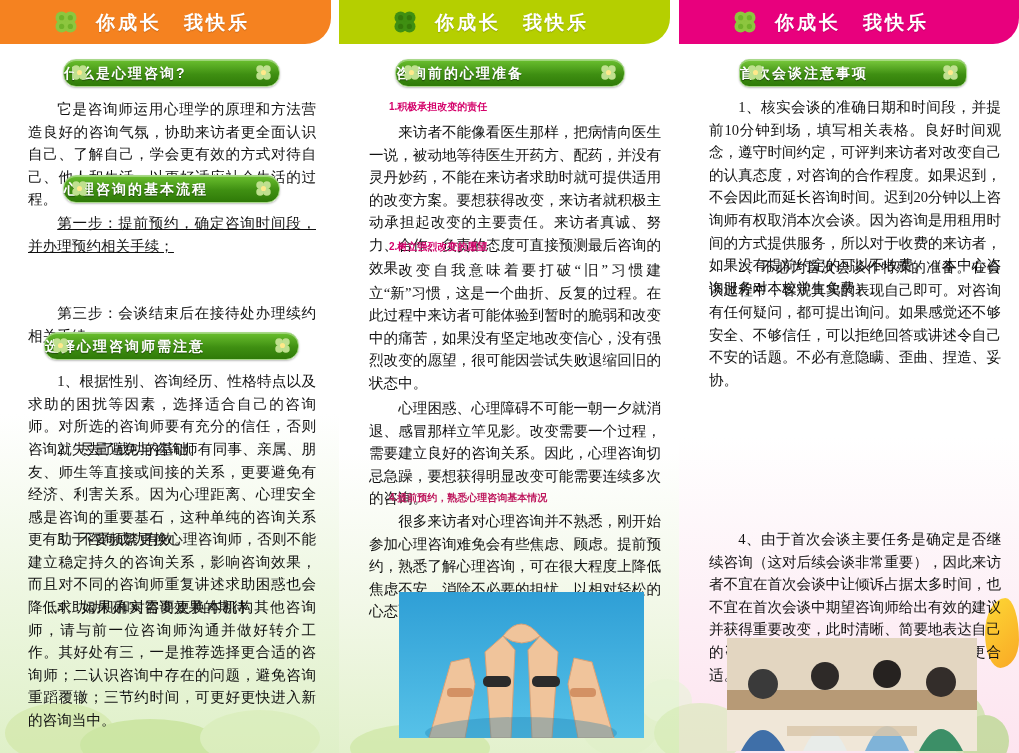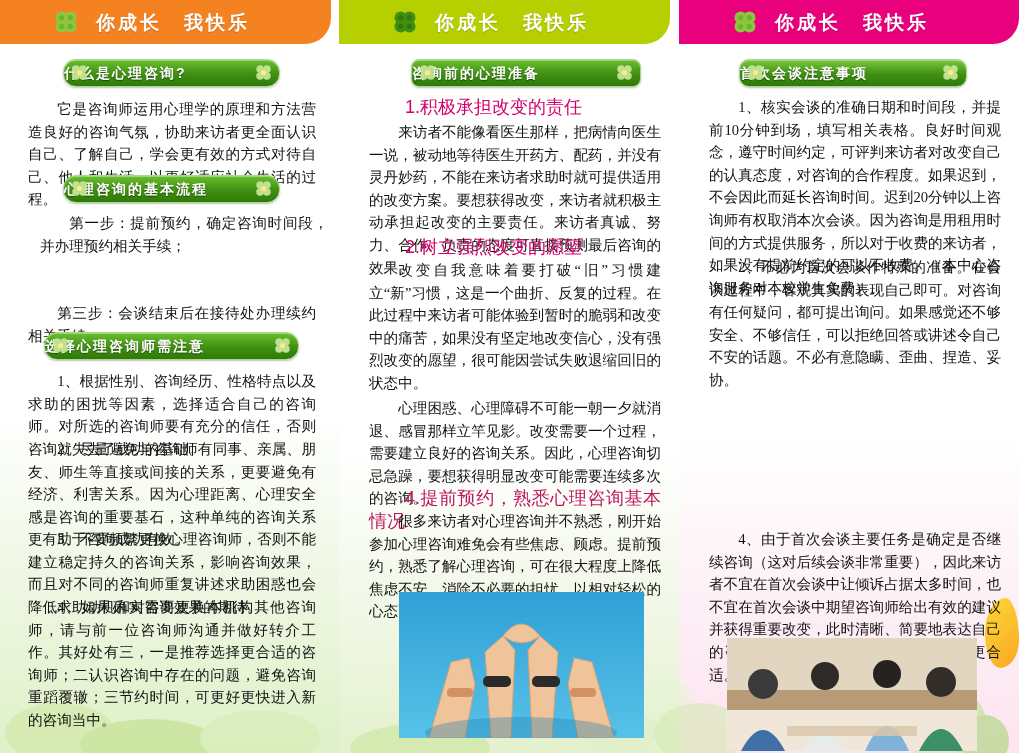--- a/index.html
+++ b/index.html
@@ -57,21 +57,21 @@
 
   
   .txt{
     position:absolute;
     font-size:14.6px;line-height:22.6px;
     color:#111;text-align:justify;
     font-family:"Liberation Serif", serif;
   }
   .txt p{margin:0 0 0 0;text-indent:2em;}
   .sub{
-    font-size:18px;line-height:22.6px;font-weight:normal;color:#d4006a;
+    font-size:10px;line-height:22.6px;font-weight:bold;color:#d4006a;
     font-family:"Liberation Sans", sans-serif;
     margin:0;text-indent:0;
   }
   .sub.blue{color:#1b4fa0;}
   .sub.orange{color:#be185d;}
 
   
   .photo{position:absolute;overflow:hidden;}
   .photo.hands{left:399px;top:592px;width:245px;height:146px;background:#2aa3d8;}
   .photo.group{left:727px;top:638px;width:250px;height:113px;background:#8d6a4c;}
@@ -198,21 +198,21 @@
     <svg class="deco r" viewBox="0 0 20 20">
         <circle cx="6" cy="6" r="4.5" fill="#bfe08f"></circle>
         <circle cx="14" cy="6" r="4.5" fill="#bfe08f"></circle>
         <circle cx="6" cy="14" r="4.5" fill="#bfe08f"></circle>
         <circle cx="14" cy="14" r="4.5" fill="#bfe08f"></circle>
         <circle cx="10" cy="10" r="3" fill="#ffe98a"></circle>
       </svg>
     <span>心理咨询的基本流程</span>
   </div>
 
-  <div class="txt" style="left:40px;top:212px;width:288px;">
+  <div class="txt" style="left:28px;top:212px;width:288px;text-decoration:underline;">
     <p>第一步：提前预约，确定咨询时间段，并办理预约相关手续；</p>
   </div>
   <div class="txt" style="left:28px;top:302px;width:288px;">
     <p>第三步：会谈结束后在接待处办理续约相关手续。</p>
   </div>
 
   <div class="pill" style="left:44px;top:332px;width:253px;">
     <svg class="deco l" viewBox="0 0 20 20">
         <circle cx="6" cy="6" r="4.5" fill="#bfe08f"></circle>
         <circle cx="14" cy="6" r="4.5" fill="#bfe08f"></circle>
@@ -236,21 +236,21 @@
   <div class="txt" style="left:28px;top:438px;width:288px;">
     <p>2、尽量避免与咨询师有同事、亲属、朋友、师生等直接或间接的关系，更要避免有经济、利害关系。因为心理距离、心理安全感是咨询的重要基石，这种单纯的咨询关系更有助于咨询成功有效。</p>
   </div>
   <div class="txt" style="left:28px;top:528px;width:288px;">
     <p>3、不要频繁更换心理咨询师，否则不能建立稳定持久的咨询关系，影响咨询效果，而且对不同的咨询师重复讲述求助困惑也会降低求助动机和对咨询效果的期待。</p>
   </div>
   <div class="txt" style="left:28px;top:596px;width:288px;">
     <p>4、如果确实需要更换本机构其他咨询师，请与前一位咨询师沟通并做好转介工作。其好处有三，一是推荐选择更合适的咨询师；二认识咨询中存在的问题，避免咨询重蹈覆辙；三节约时间，可更好更快进入新的咨询当中。</p>
   </div>
 
-  <div class="pill" style="left:411px;top:59px;width:228px;border-radius:8px;">
+  <div class="pill" style="left:395px;top:59px;width:228px;">
     <svg class="deco l" viewBox="0 0 20 20">
         <circle cx="6" cy="6" r="4.5" fill="#bfe08f"></circle>
         <circle cx="14" cy="6" r="4.5" fill="#bfe08f"></circle>
         <circle cx="6" cy="14" r="4.5" fill="#bfe08f"></circle>
         <circle cx="14" cy="14" r="4.5" fill="#bfe08f"></circle>
         <circle cx="10" cy="10" r="3" fill="#ffe98a"></circle>
       </svg>
     <svg class="deco r" viewBox="0 0 20 20">
         <circle cx="6" cy="6" r="4.5" fill="#bfe08f"></circle>
         <circle cx="14" cy="6" r="4.5" fill="#bfe08f"></circle>

